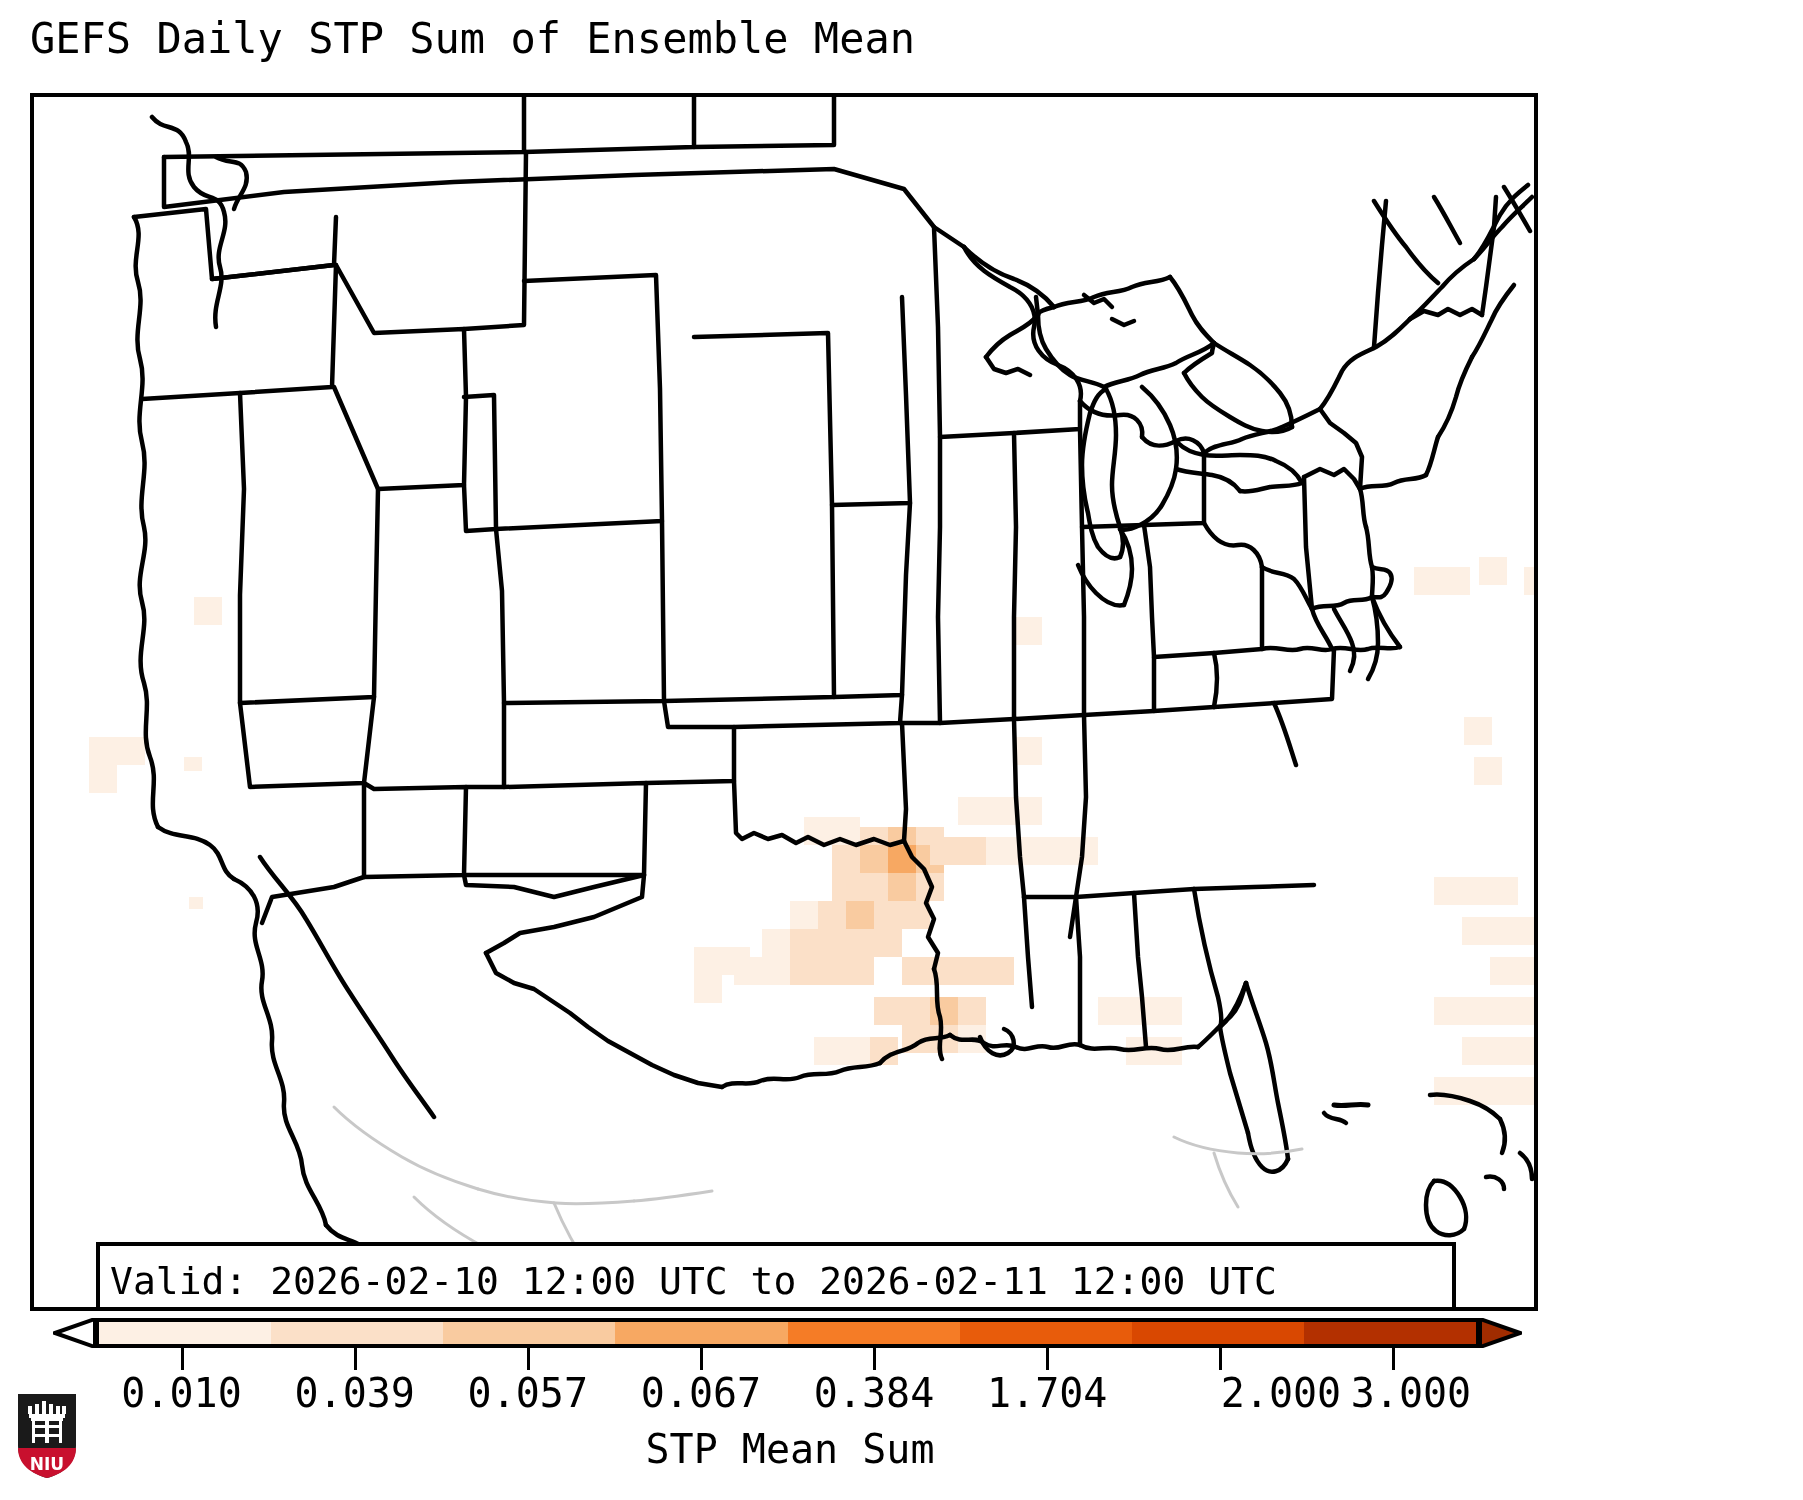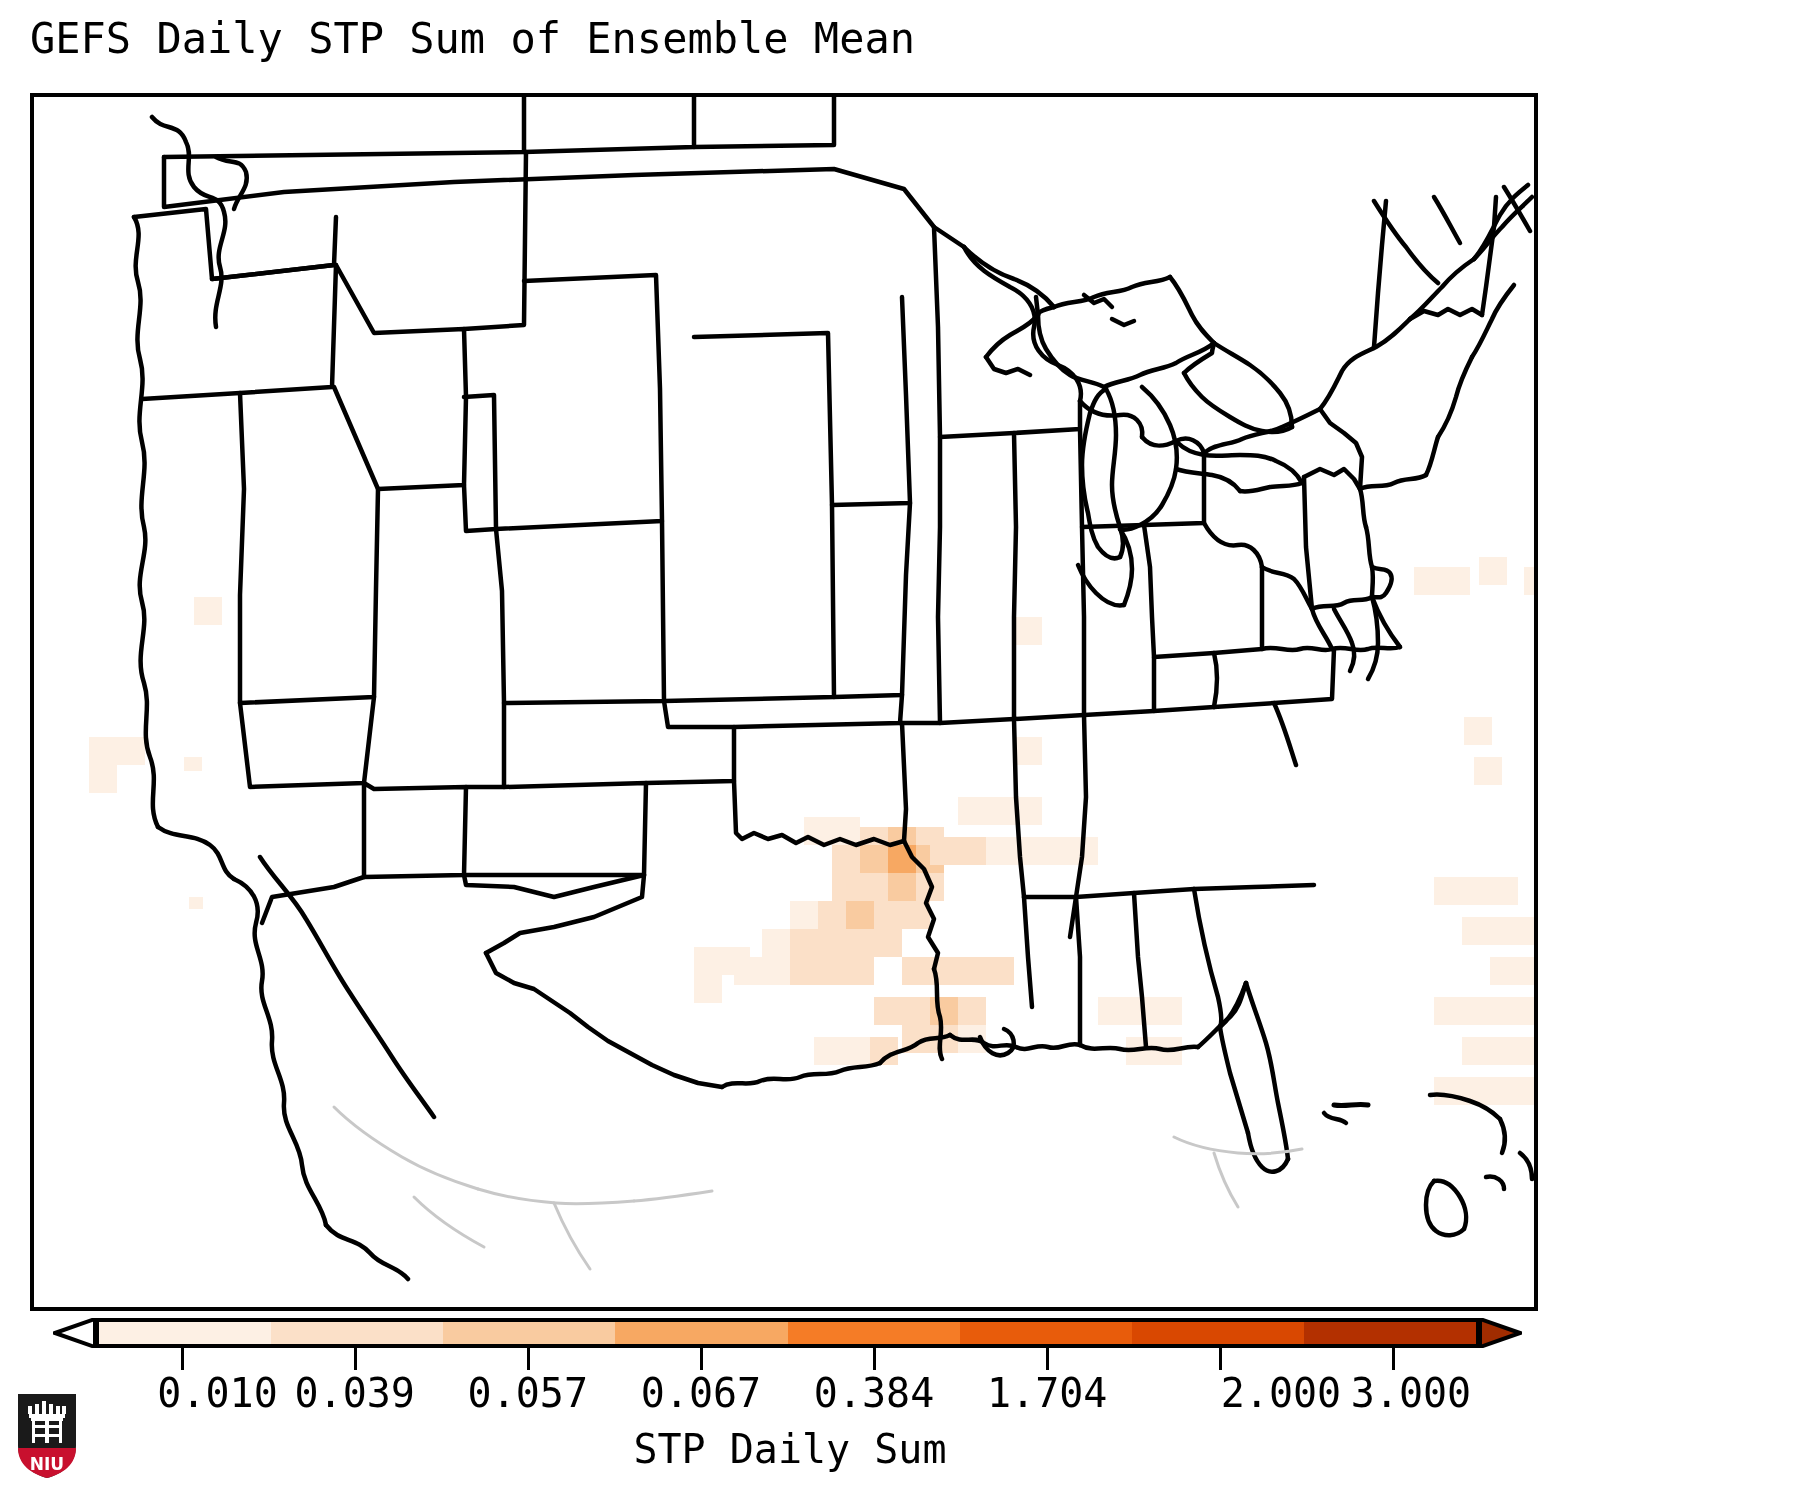--- a/index.html
+++ b/index.html
@@ -353,20 +353,24 @@
           <path d="M380,1100 C400,1120 424,1136 450,1150"></path>
           <path d="M520,1106 C530,1130 542,1152 556,1172"></path>
           <path d="M1140,1040 C1160,1050 1182,1054 1204,1056 C1226,1058 1248,1056 1268,1052"></path>
           <path d="M1180,1056 C1186,1076 1194,1094 1204,1110"></path>
         </g>
       </g>
     </svg>
 
   </div>
 
+  <div id="info-box">
+    <div class="info-line">Valid: 2026-02-10 12:00 UTC to 2026-02-11 12:00 UTC</div>
+    <div class="info-line">Run:    2026-01-19 00:00 UTC</div>
+  </div>
 </div>
 
 <div id="colorbar-wrap">
 
   <svg id="cb-arrow-left" class="cb-arrow" viewBox="0 0 42 30" preserveAspectRatio="none">
     <polygon points="2,15 42,1 42,29" fill="#ffffff" stroke="#000" stroke-width="4"></polygon>
   </svg>
 
   <div id="colorbar-bar">
       <div class="cb-seg" style="background: rgb(253, 240, 228);"></div>
@@ -387,31 +391,31 @@
       <div class="tick" style="left: 85.5625px;"></div>
       <div class="tick" style="left: 258.688px;"></div>
       <div class="tick" style="left: 431.812px;"></div>
       <div class="tick" style="left: 604.938px;"></div>
       <div class="tick" style="left: 778.062px;"></div>
       <div class="tick" style="left: 951.188px;"></div>
       <div class="tick" style="left: 1124.31px;"></div>
       <div class="tick" style="left: 1297.44px;"></div>
     </div>
   <div id="cb-labels">
-      <div class="cb-label" style="left: 181.562px; margin-left: 36px;">0.010</div>
+      <div class="cb-label" style="left: 181.562px;">0.010</div>
       <div class="cb-label" style="left: 354.688px;">0.039</div>
       <div class="cb-label" style="left: 527.812px;">0.057</div>
       <div class="cb-label" style="left: 700.938px;">0.067</div>
       <div class="cb-label" style="left: 874.062px;">0.384</div>
       <div class="cb-label" style="left: 1047.19px;">1.704</div>
       <div class="cb-label" style="left: 1281px;">2.000</div>
       <div class="cb-label" style="left: 1411px;">3.000</div>
     </div>
 
-  <div id="cb-axis-title">STP Daily Sum</div>
+  <div id="cb-axis-title">STP Mean Sum</div>
 </div>
 
 <svg id="niu-logo" viewBox="0 0 62 88">
   <path d="M2,2 H60 V54 C60,72 46,82 31,86 C16,82 2,72 2,54 Z" fill="#1a1a1a"></path>
   <path d="M2,56 H60 V56 C60,73 46,82 31,86 C16,82 2,73 2,56 Z" fill="#c8102e"></path>
   <g fill="#ffffff">
     <rect x="13" y="22" width="36" height="4"></rect>
     <rect x="12" y="14" width="4" height="8"></rect>
     <rect x="19" y="12" width="4" height="10"></rect>
     <rect x="26" y="9" width="4" height="13"></rect>

